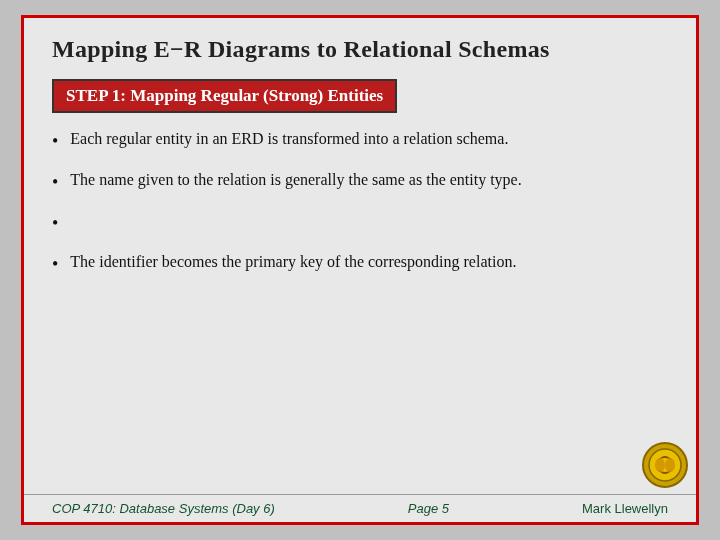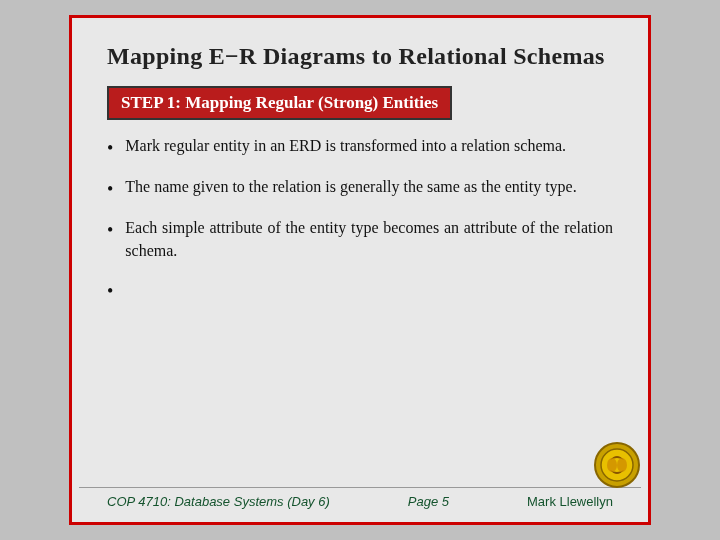--- a/index.html
+++ b/index.html
@@ -8,27 +8,27 @@
       width: 720px;
       height: 540px;
       background: #c0c0c0;
       display: flex;
       align-items: center;
       justify-content: center;
       font-family: 'Times New Roman', Times, serif;
     }
 
     .slide-outer {
-      width: 582px;
+      width: 678px;
       height: 510px;
       border: 3px solid #cc0000;
       background: #e8e8e8;
       display: flex;
       flex-direction: column;
-      padding: 7px;
+      padding: 0;
       position: relative;
     }
 
     .slide-inner {
       flex: 1;
       display: flex;
       flex-direction: column;
       padding: 18px 28px 10px 28px;
     }
 
@@ -109,32 +109,32 @@
 </head>
 <body>
 
 <div class="slide-outer">
   <div class="slide-inner">
     <div class="slide-title">Mapping E−R Diagrams to Relational Schemas</div>
     <div class="step-banner">STEP 1:  Mapping Regular (Strong) Entities</div>
     <ul class="bullet-list">
       <li class="bullet-item">
         <span class="bullet-dot">•</span>
-        <span class="bullet-text">Mark regular entity in an ERD is transformed into a relation schema.</span>
+        <span class="bullet-text">Each regular entity in an ERD is transformed into a relation schema.</span>
       </li>
       <li class="bullet-item">
         <span class="bullet-dot">•</span>
         <span class="bullet-text">The name given to the relation is generally the same as the entity type.</span>
       </li>
       <li class="bullet-item">
         <span class="bullet-dot">•</span>
-        <span class="bullet-text">Each simple attribute of the entity type becomes an attribute of the relation schema.</span>
       </li>
       <li class="bullet-item">
         <span class="bullet-dot">•</span>
+        <span class="bullet-text">The identifier becomes the primary key of the corresponding relation.</span>
       </li>
     </ul>
   </div>
 
   <div class="slide-footer">
     <span class="footer-left">COP 4710: Database Systems  (Day 6)</span>
     <span class="footer-center">Page 5</span>
     <span class="footer-right">Mark Llewellyn</span>
   </div>
 

